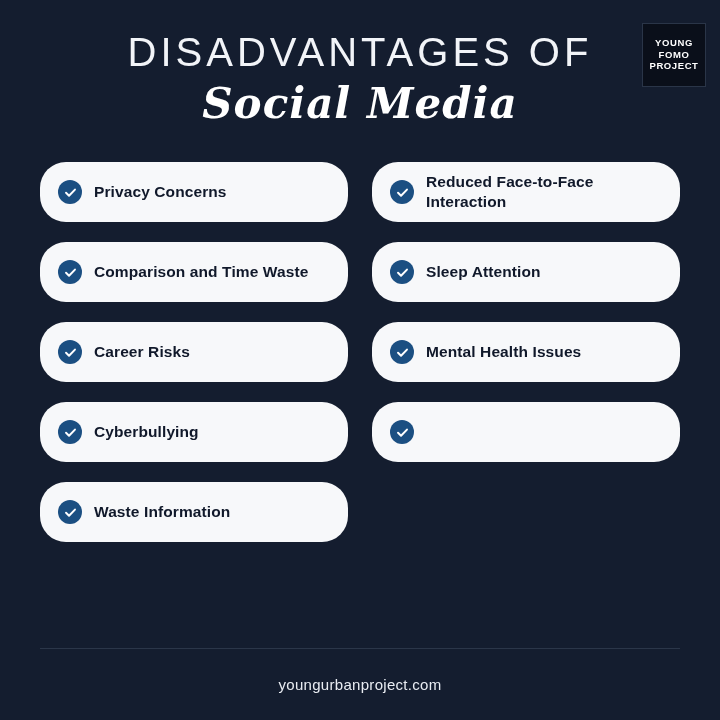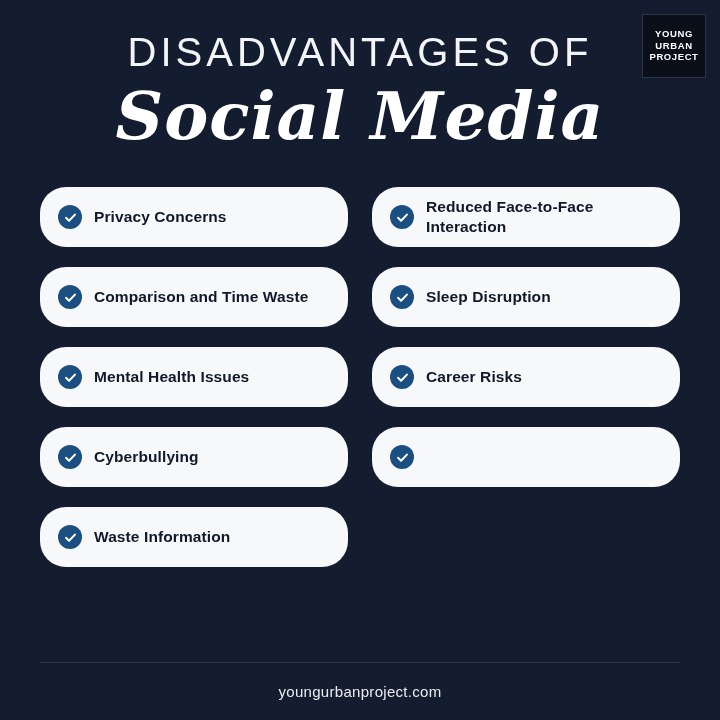--- a/index.html
+++ b/index.html
@@ -18,21 +18,21 @@
     width: 720px;
     height: 720px;
     background: #141d2f;
     box-sizing: border-box;
     display: flex;
     flex-direction: column;
   }
   
   .logo-box {
     position: absolute;
-    top: 14px;
+    top: 23px;
     right: 14px;
     width: 62px;
     height: 62px;
     background: #0a0f1a;
     border: 1px solid #2a3548;
     display: flex;
     flex-direction: column;
     align-items: center;
     justify-content: center;
     gap: 1px;
@@ -55,21 +55,21 @@
     font-size: 40px;
     font-weight: 400;
     letter-spacing: 4px;
     line-height: 1;
     margin-bottom: 10px;
   }
   .title-script {
     color: #ffffff;
     font-family: "DejaVu Serif", "Liberation Serif", serif;
     font-style: italic;
-    font-size: 66px;
+    font-size: 42px;
     font-weight: 700;
     letter-spacing: 1px;
     line-height: 1.05;
   }
   
   .grid {
     margin: 36px auto 0 auto;
     width: 640px;
     display: grid;
     grid-template-columns: 1fr 1fr;
@@ -105,21 +105,21 @@
     font-weight: bold;
     line-height: 1.28;
     letter-spacing: 0.1px;
   }
   
   .footer {
     position: absolute;
     left: 0;
     right: 0;
     bottom: 0;
-    height: 58px;
+    height: 72px;
     display: flex;
     align-items: center;
     justify-content: center;
   }
   .footer-line {
     position: absolute;
     top: 0;
     left: 40px;
     right: 40px;
     height: 1px;
@@ -134,21 +134,21 @@
     letter-spacing: 0.3px;
   }
 </style>
 </head>
 <body>
 
 <div class="poster">
 
   <div class="logo-box">
     <div class="logo-line">YOUNG</div>
-    <div class="logo-line">URBAN</div>
+    <div class="logo-line">FOMO</div>
     <div class="logo-line">PROJECT</div>
   </div>
 
   <div class="heading-wrap">
     <div class="title-top">DISADVANTAGES OF</div>
     <div class="title-script">Social Media</div>
   </div>
 
   <div class="grid">
 
@@ -178,39 +178,39 @@
       </span>
       <span class="card-label">Comparison and Time Waste</span>
     </div>
 
     <div class="card">
       <span class="check">
         <svg width="13" height="13" viewBox="0 0 16 16">
             <path d="M2.5 8.3 L6.2 12 L13.5 4.4" fill="none" stroke="#ffffff" stroke-width="2.4" stroke-linecap="round" stroke-linejoin="round"></path>
           </svg>
       </span>
-      <span class="card-label">Sleep Disruption</span>
+      <span class="card-label">Sleep Attention</span>
+    </div>
+
+    <div class="card">
+      <span class="check">
+        <svg width="13" height="13" viewBox="0 0 16 16">
+            <path d="M2.5 8.3 L6.2 12 L13.5 4.4" fill="none" stroke="#ffffff" stroke-width="2.4" stroke-linecap="round" stroke-linejoin="round"></path>
+          </svg>
+      </span>
+      <span class="card-label">Career Risks</span>
     </div>
 
     <div class="card">
       <span class="check">
         <svg width="13" height="13" viewBox="0 0 16 16">
             <path d="M2.5 8.3 L6.2 12 L13.5 4.4" fill="none" stroke="#ffffff" stroke-width="2.4" stroke-linecap="round" stroke-linejoin="round"></path>
           </svg>
       </span>
       <span class="card-label">Mental Health Issues</span>
-    </div>
-
-    <div class="card">
-      <span class="check">
-        <svg width="13" height="13" viewBox="0 0 16 16">
-            <path d="M2.5 8.3 L6.2 12 L13.5 4.4" fill="none" stroke="#ffffff" stroke-width="2.4" stroke-linecap="round" stroke-linejoin="round"></path>
-          </svg>
-      </span>
-      <span class="card-label">Career Risks</span>
     </div>
 
     <div class="card">
       <span class="check">
         <svg width="13" height="13" viewBox="0 0 16 16">
             <path d="M2.5 8.3 L6.2 12 L13.5 4.4" fill="none" stroke="#ffffff" stroke-width="2.4" stroke-linecap="round" stroke-linejoin="round"></path>
           </svg>
       </span>
       <span class="card-label">Cyberbullying</span>
     </div>

